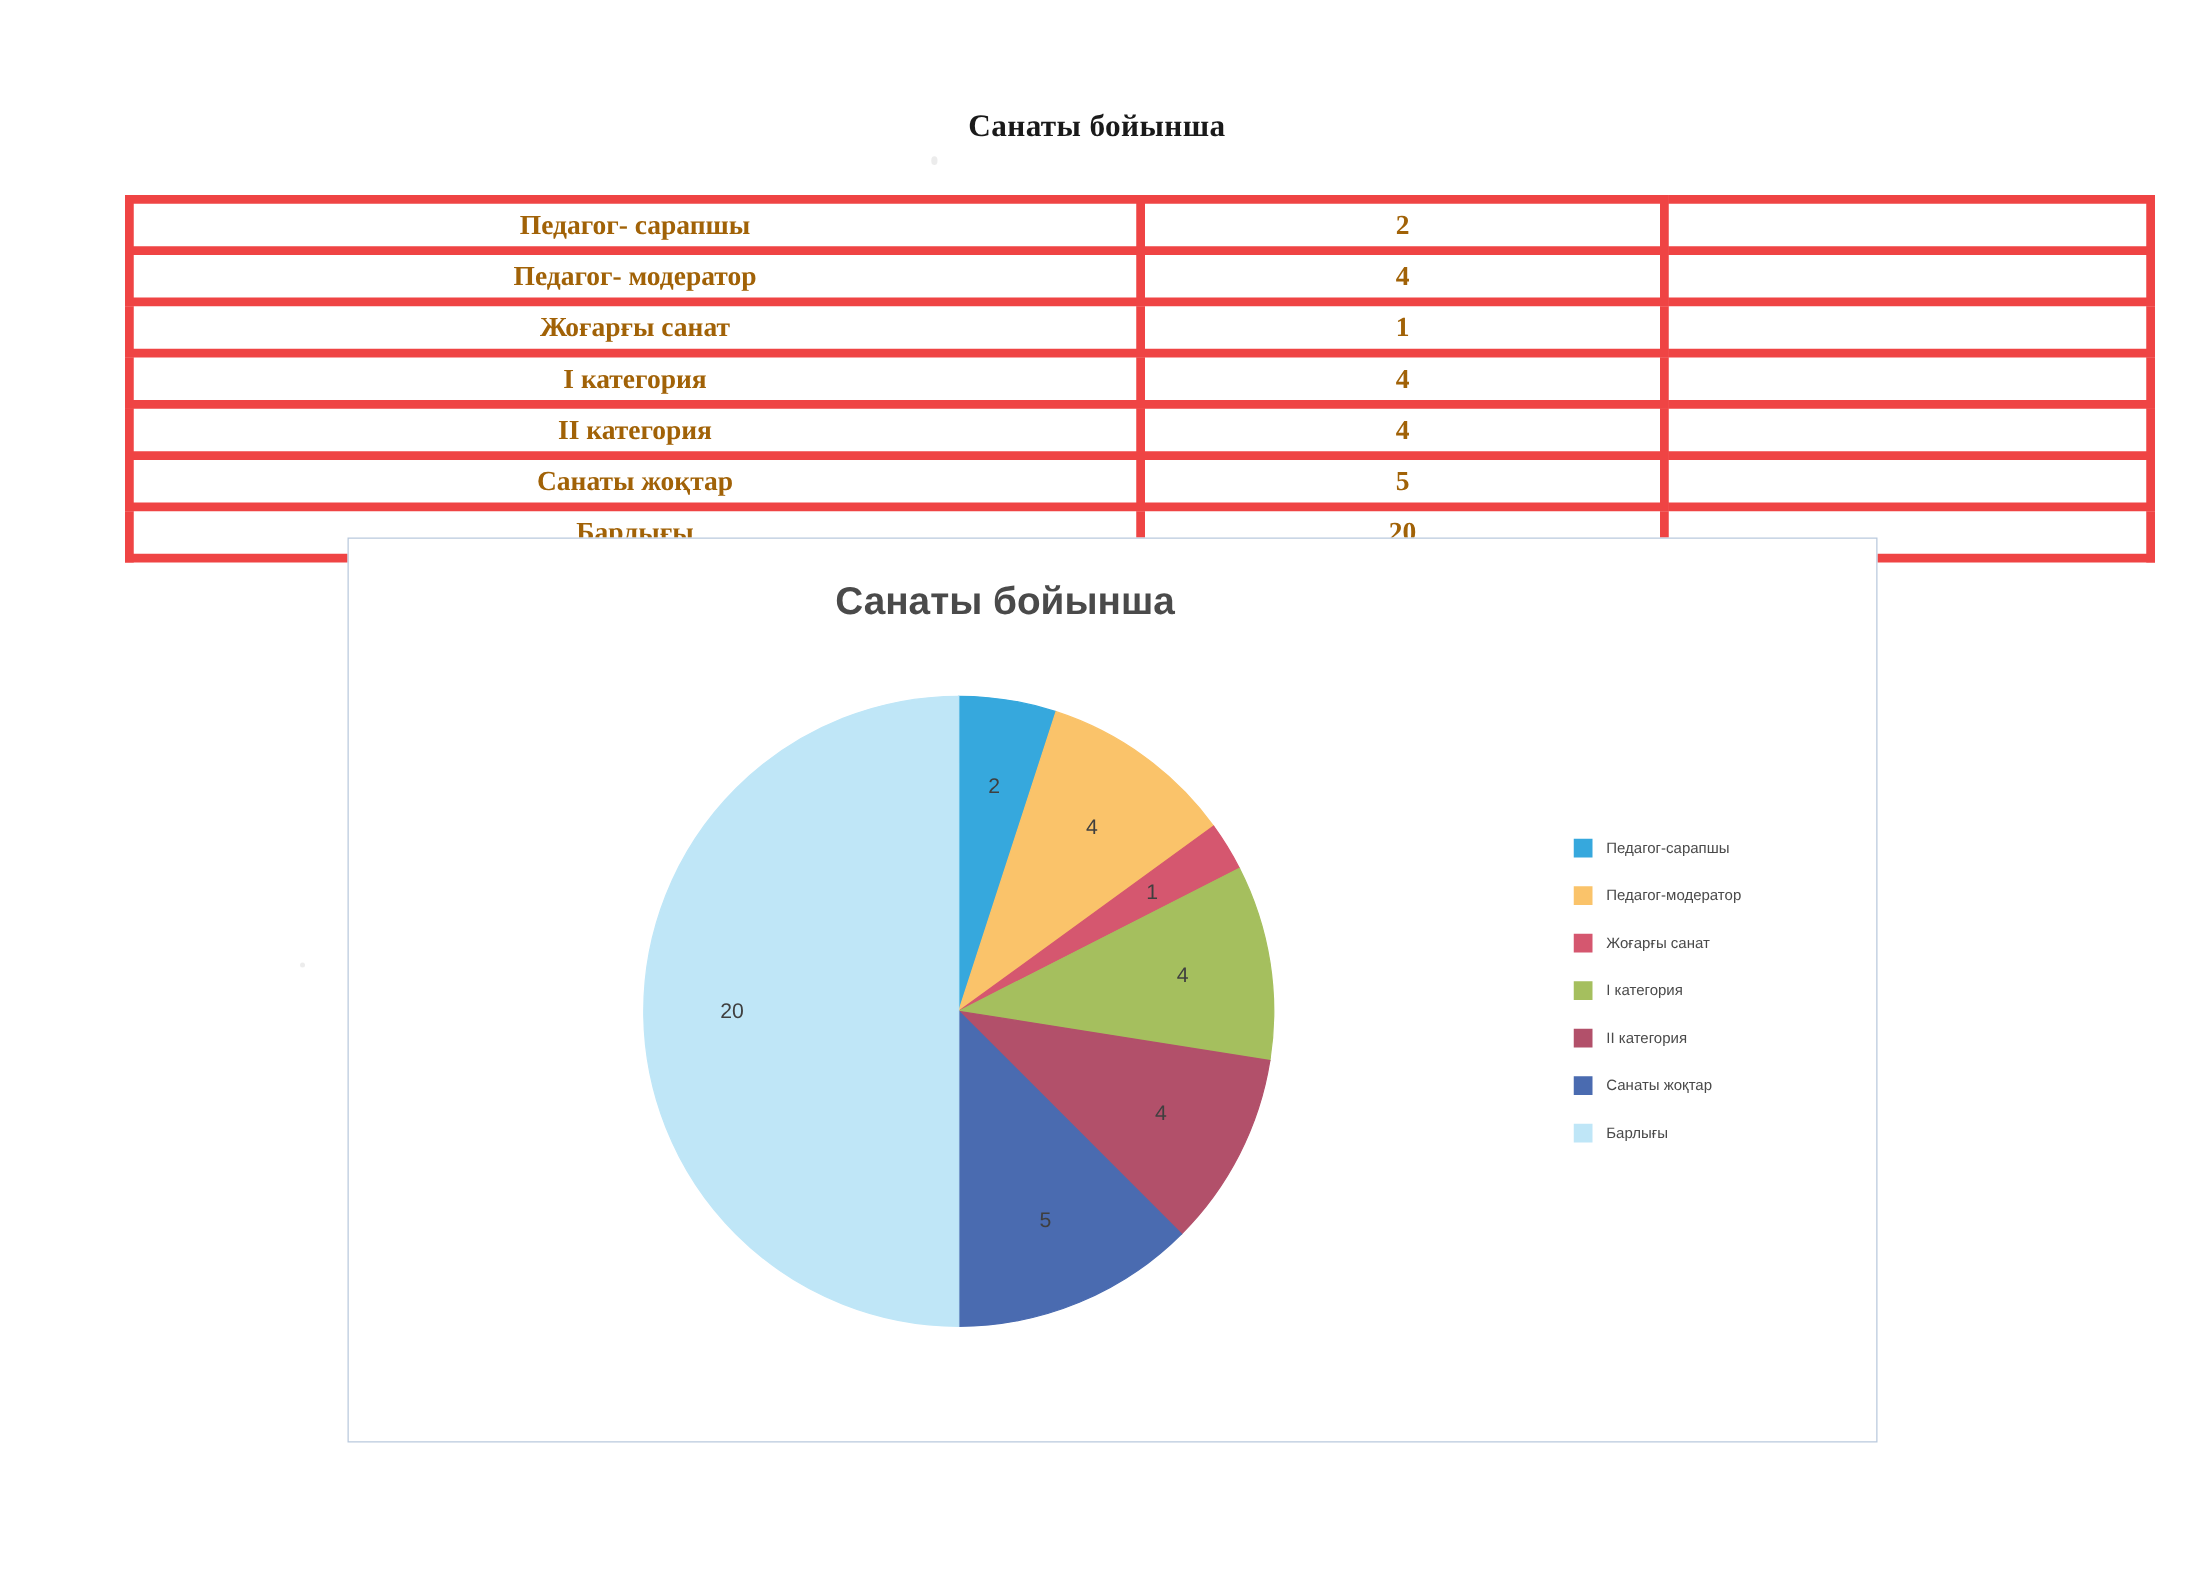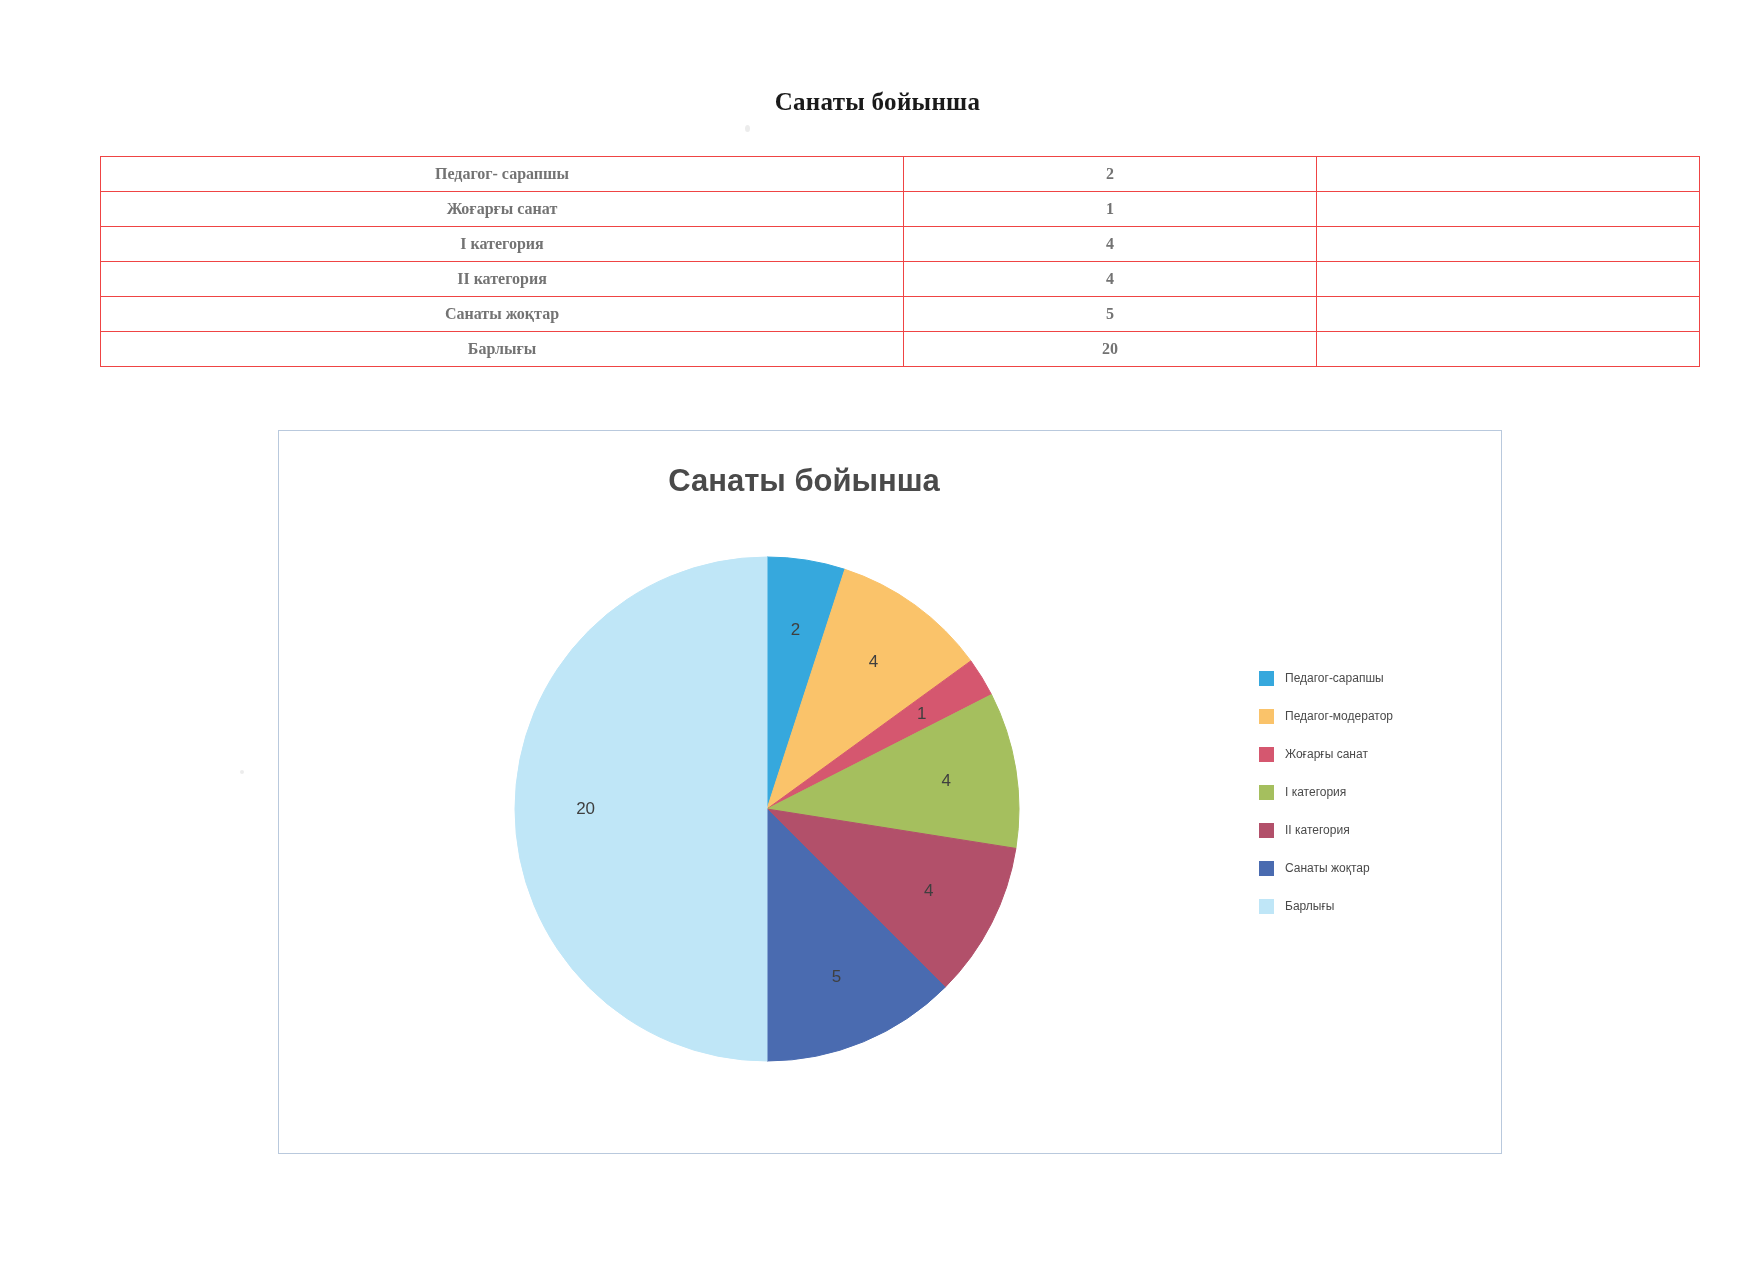--- a/index.html
+++ b/index.html
@@ -36,26 +36,26 @@
     top: 156px;
     left: 100px;
     width: 1560px;
   }
   table.cat-table {
     border-collapse: collapse;
     width: 100%;
     table-layout: fixed;
   }
   table.cat-table td {
-    border: 1px solid #ef4444;
+    border: 7px solid #ef4444;
     height: 34px;
     font-family: "Liberation Serif", serif;
     font-weight: bold;
-    font-size: 16px;
-    color: #737373;
+    font-size: 22px;
+    color: #a16207;
     padding: 0 6px;
   }
   td.c-label {
     width: 790px;
     text-align: center;
   }
   td.c-value {
     width: 400px;
     text-align: center;
   }
@@ -143,20 +143,25 @@
 <div class="speck" style="top:770px;left:240px;width:4px;height:4px;"></div>
 
 <div class="doc-title">Санаты бойынша</div>
 
 <div class="table-wrap">
   <table class="cat-table">
     <tbody>
       <tr>
         <td class="c-label">Педагог- сарапшы</td>
         <td class="c-value">2</td>
+        <td class="c-pad"></td>
+      </tr>
+      <tr>
+        <td class="c-label">Педагог- модератор</td>
+        <td class="c-value">4</td>
         <td class="c-pad"></td>
       </tr>
       <tr>
         <td class="c-label">Жоғарғы санат</td>
         <td class="c-value">1</td>
         <td class="c-pad"></td>
       </tr>
       <tr>
         <td class="c-label">I категория</td>
         <td class="c-value">4</td>

